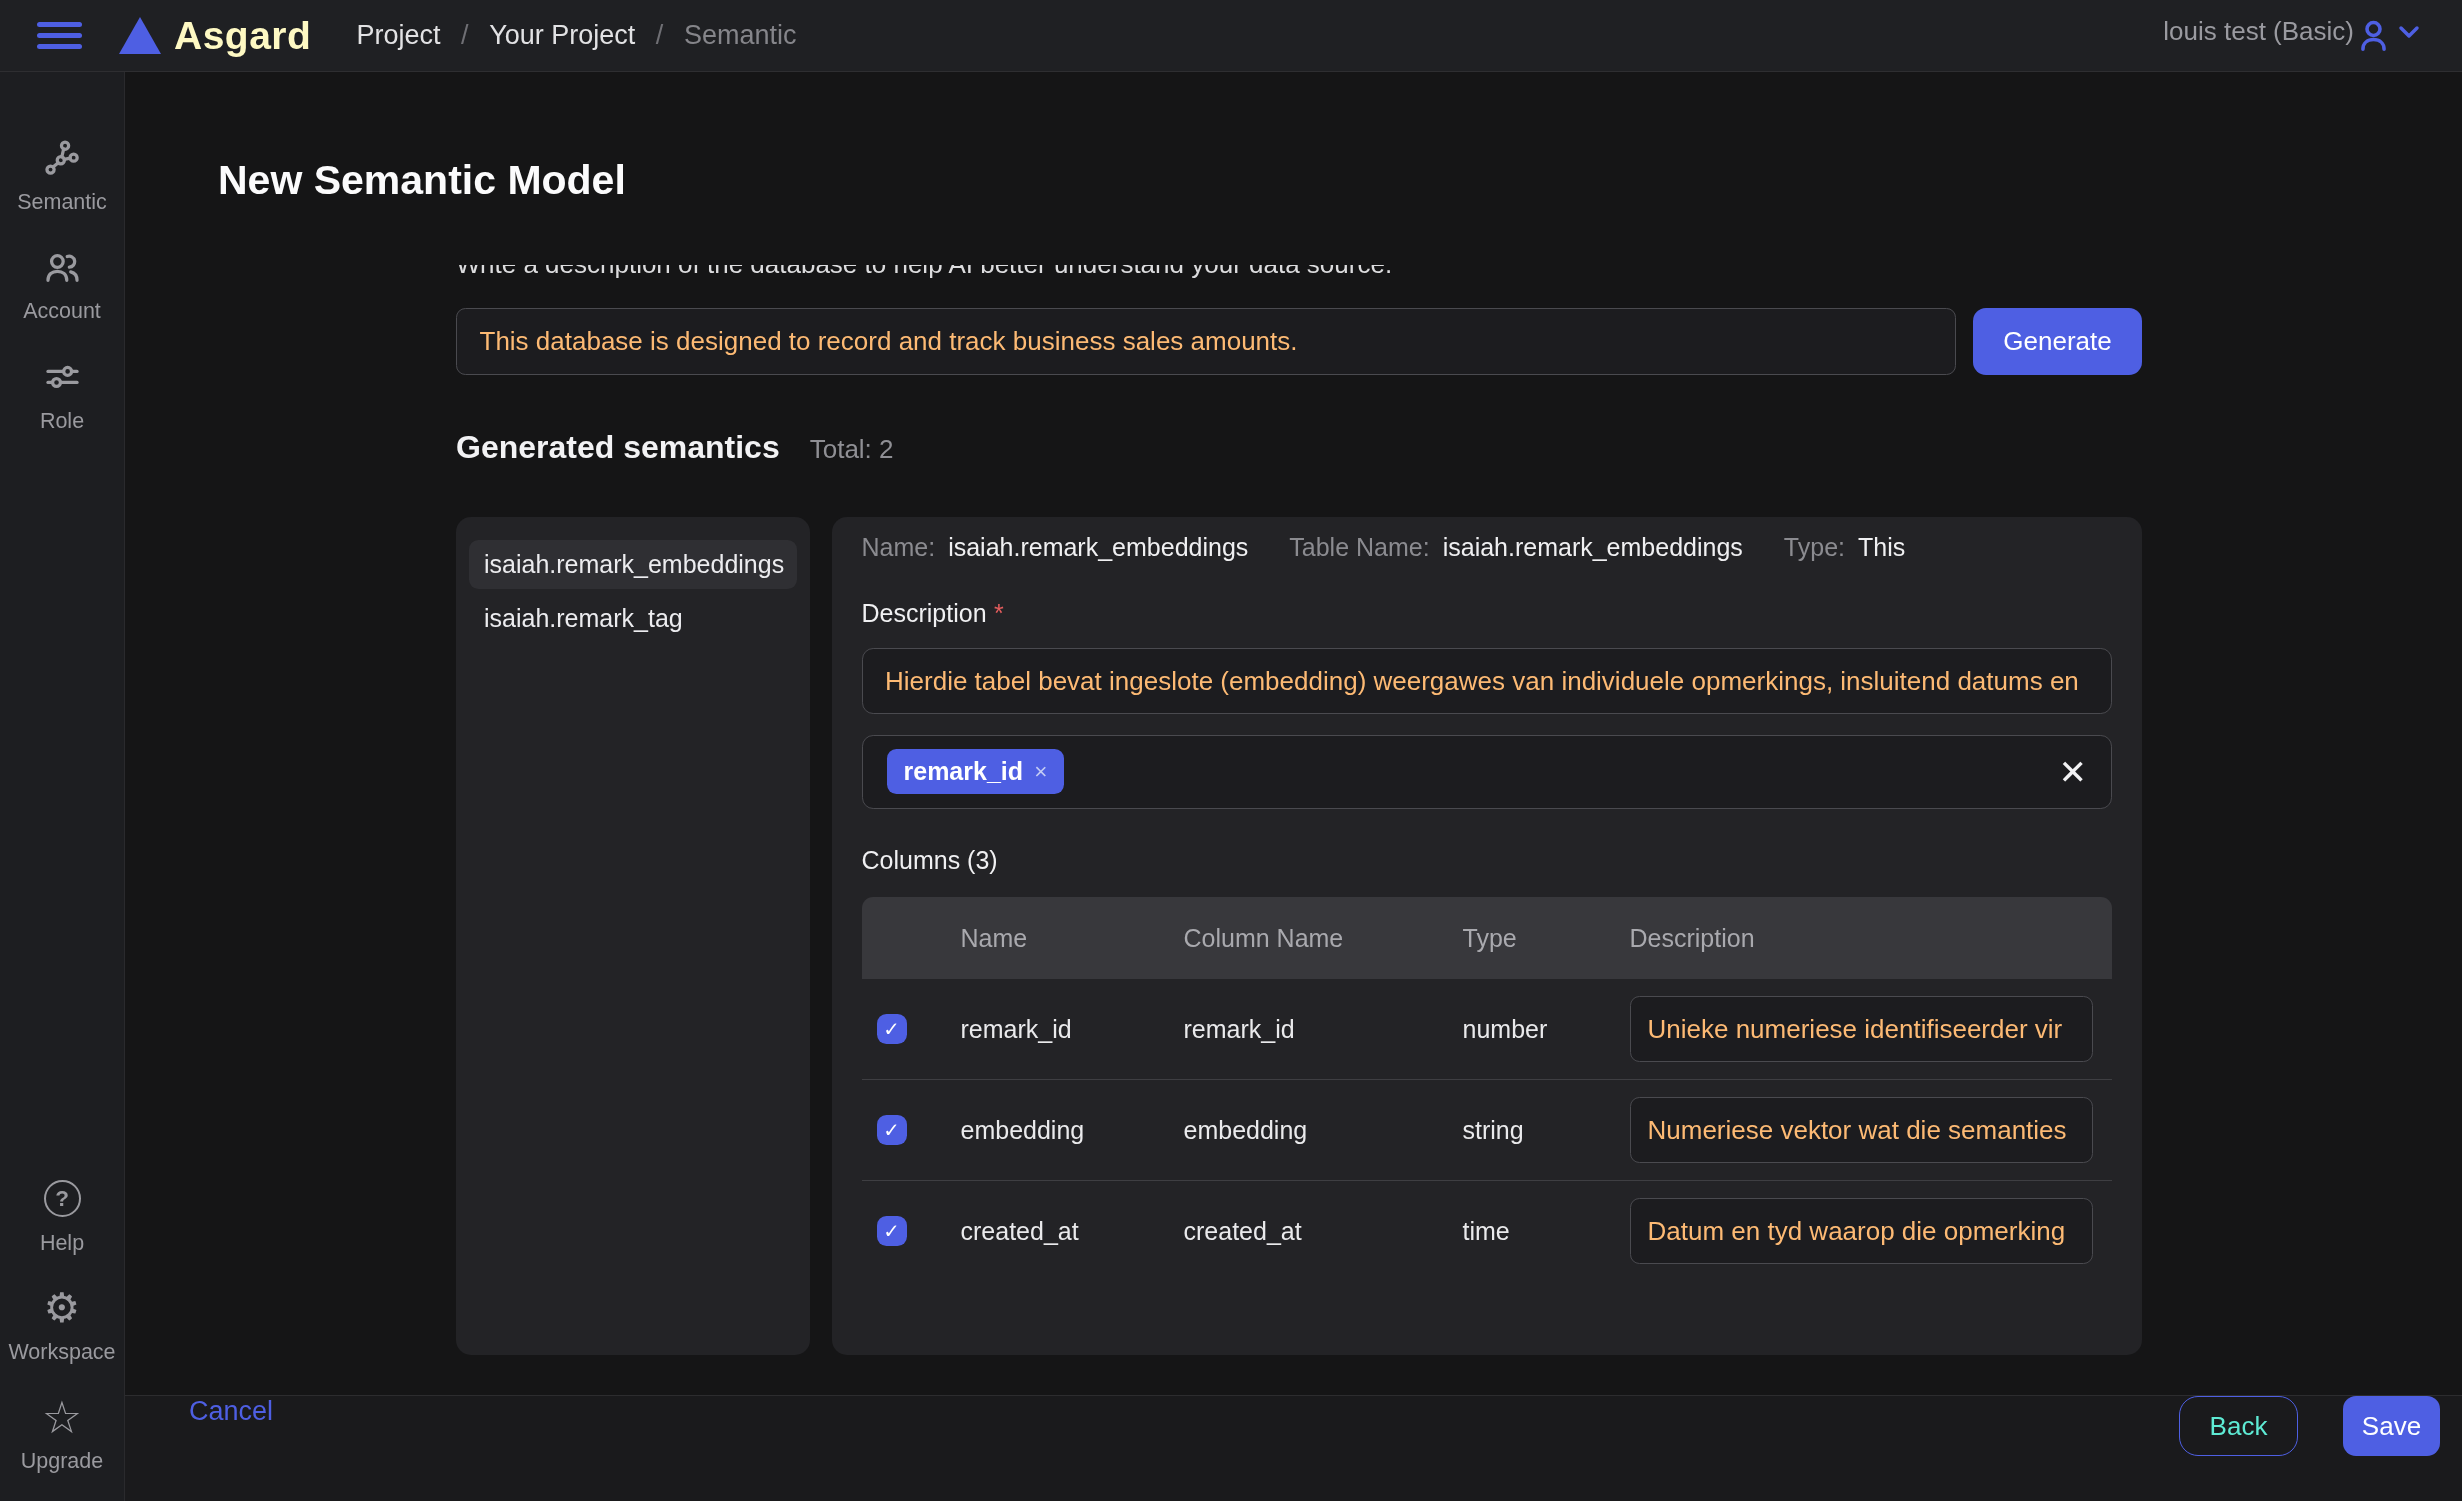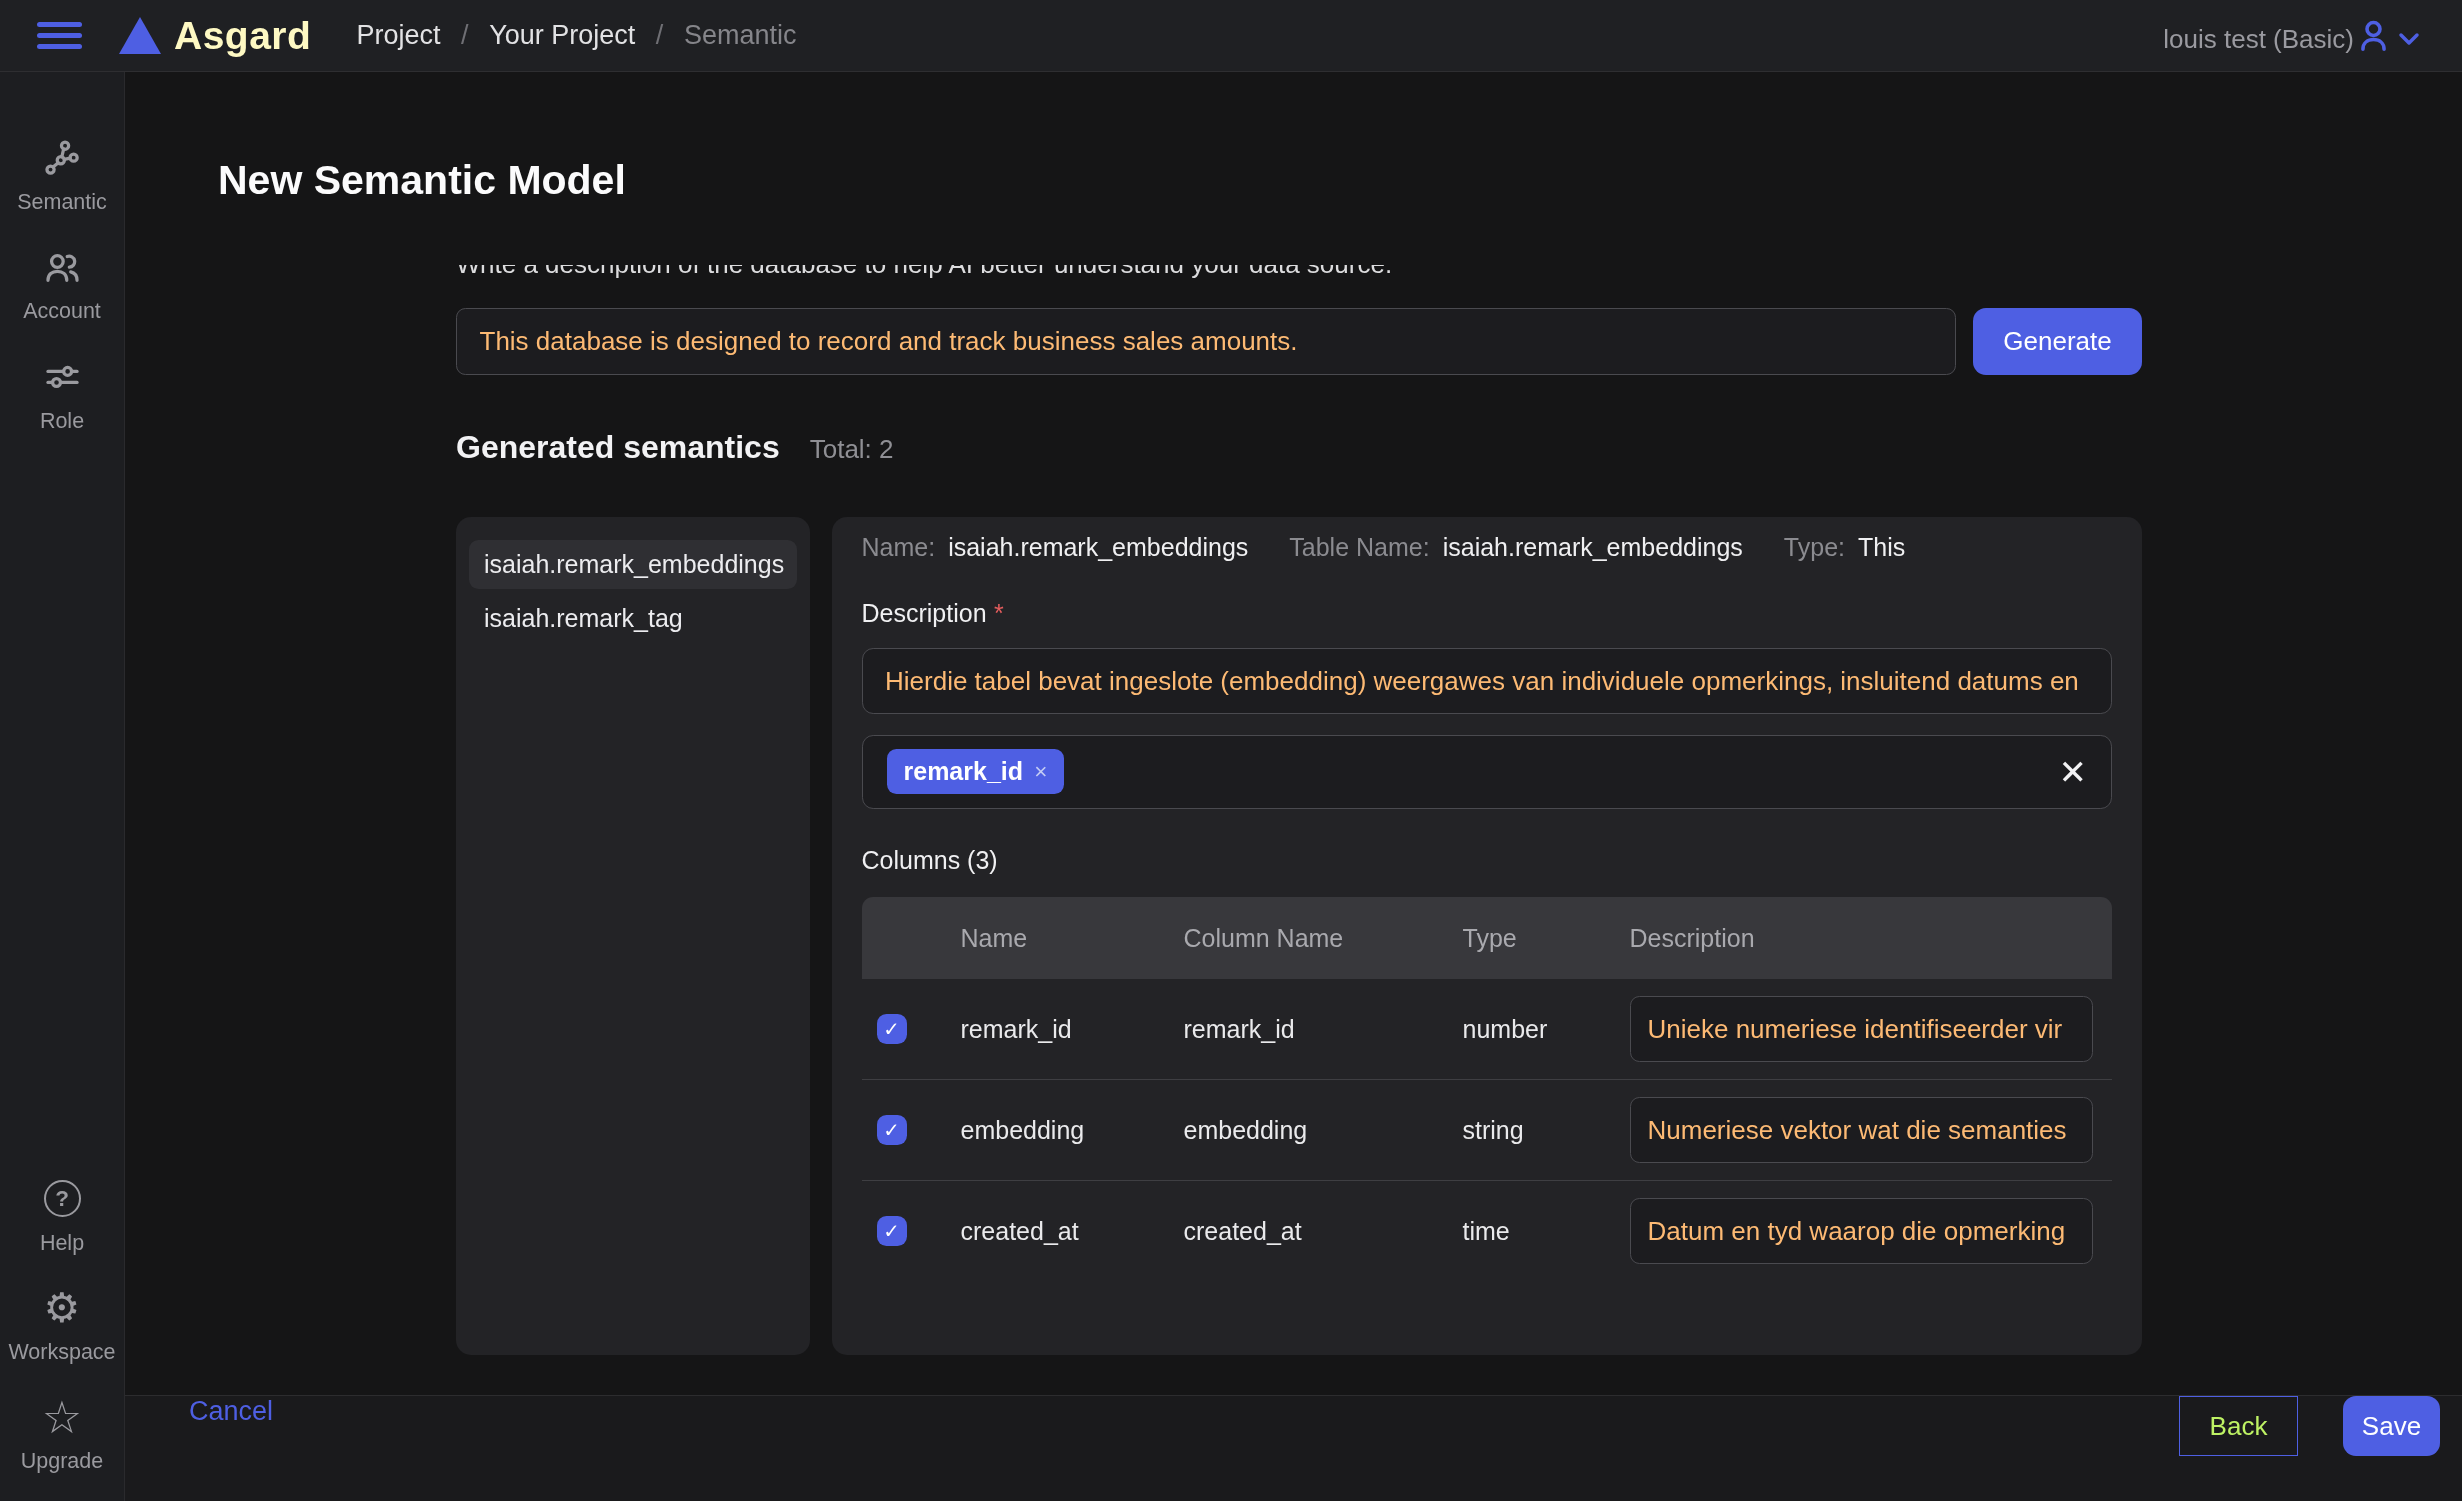--- a/index.html
+++ b/index.html
@@ -21,21 +21,21 @@
   .hamburger { width:45px; display:flex; flex-direction:column; gap:6.6px; cursor:pointer; margin-right:37px; }
   .hamburger span { display:block; height:4.7px; border-radius:2.8px; background:#4e5fe3; }
   .brand { display:flex; align-items:center; gap:13px; margin-right:45px; }
   .brand-triangle { width:0; height:0; border-left:21.5px solid transparent; border-right:21.5px solid transparent; border-bottom:37px solid #4e5fe3; }
   .brand-text { font-size:39px; font-weight:700; color:#fef9c3; letter-spacing:0.5px; }
   .breadcrumb { display:flex; align-items:center; gap:20.6px; font-size:27px; }
   .crumb { color:#e2e2e4; cursor:pointer; }
   .crumb-sep { color:#6f6f74; }
   .crumb.current { color:#85858a; }
   .nav-spacer { flex:1; }
-  .user-area { display:flex; align-items:flex-end; gap:0; }
+  .user-area { display:flex; align-items:flex-start; gap:0; }
   .user-name { font-size:26px; color:#9a9aa0; }
   .user-icon svg, .chev-icon svg { display:block; }
 
   
   .body-row { flex:1; display:flex; min-height:0; }
   .sidebar {
     width:125px; flex:0 0 125px; background:#1d1e21;
     border-right:0.9px solid #2a2a2d;
     display:flex; flex-direction:column; align-items:center;
     padding-top:66px; padding-bottom:28px;
@@ -109,21 +109,21 @@
   .checkbox { width:30px; height:30px; border-radius:9.4px; background:#4e5fe3; display:flex;
     align-items:center; justify-content:center; cursor:pointer; }
   .checkbox .tick { color:#ffffff; font-size:19.7px; font-weight:700; font-family:"DejaVu Sans",sans-serif; }
   .row-desc-input { width:463px; height:66px; border-radius:9.4px; padding:0 17px; }
 
   
   .footer { flex:0 0 107px; height:107px; background:#1a1a1c; border-top:0.9px solid #2c2c2e;
     display:flex; align-items:flex-start; padding:0 22px 0 64px; }
   .cancel-link { color:#4e5fe3; font-size:27px; cursor:pointer; text-decoration:none; }
   .footer-spacer { flex:1; }
-  .btn-outline { background:transparent; border:1.9px solid #4e5fe3; color:#bef264; font-size:26px; border-radius:0; }
+  .btn-outline { background:transparent; border:1.9px solid #4e5fe3; color:#5eead4; font-size:26px; border-radius:19px; }
   .back-btn { width:119px; height:60px; margin-right:45px; }
   .save-btn { width:97px; height:60px; }
 
   svg { overflow:visible; }
 </style>
 </head>
 <body>
 
 <div class="app">
 

